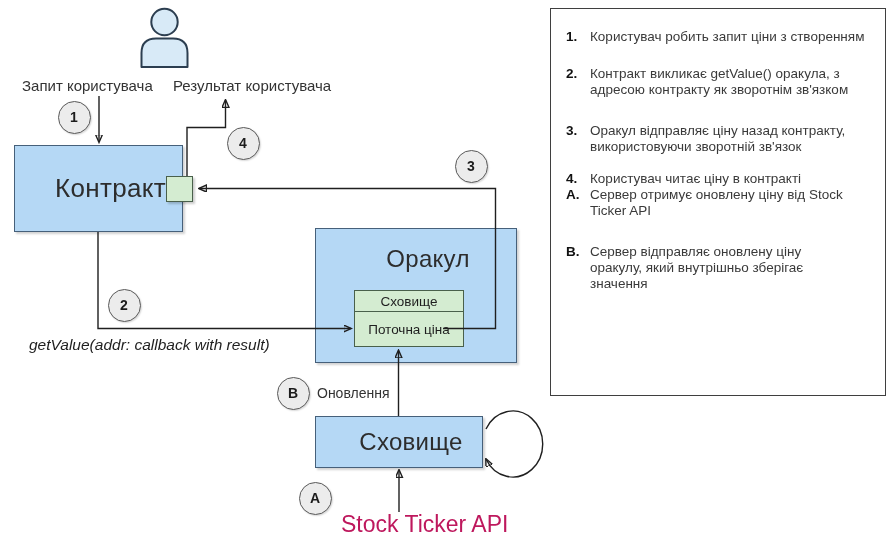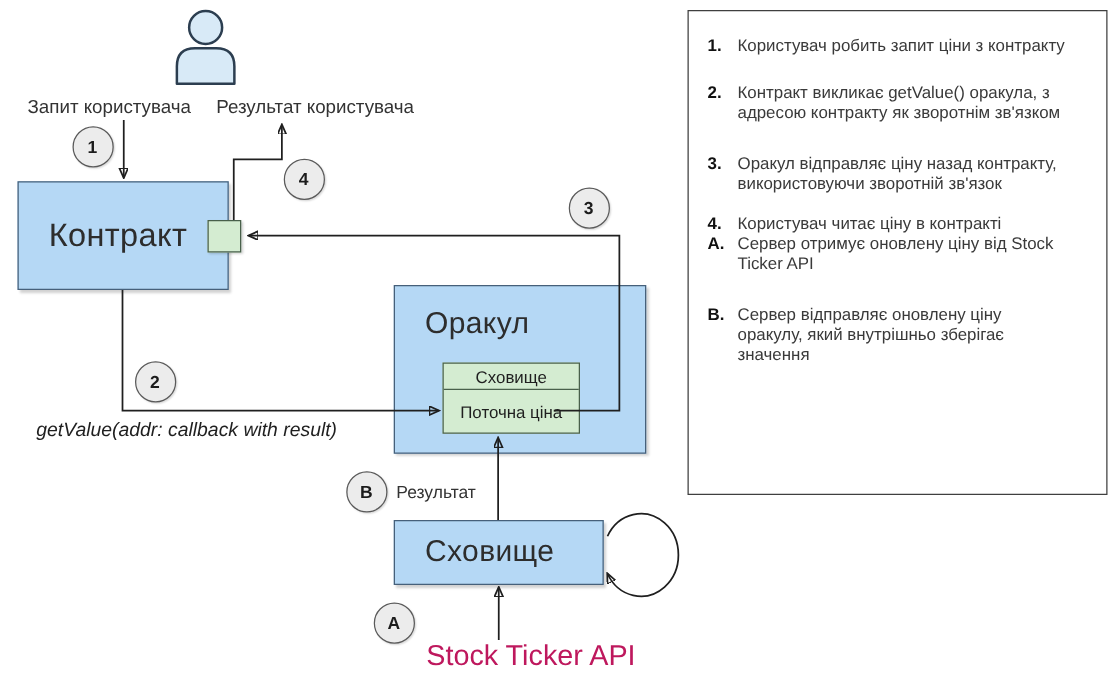--- a/index.html
+++ b/index.html
@@ -4,21 +4,21 @@
 <style>
   html,body{margin:0;padding:0;background:#ffffff;}
   .stage{
     position:relative;width:892px;height:544px;background:#ffffff;overflow:hidden;
     font-family:"Liberation Sans",sans-serif;color:#2e2e2e;
   }
   
   .node{
     position:absolute;background:#b5d8f5;border:1.6px solid #46607a;
     box-shadow:2px 2px 2px rgba(0,0,0,0.18);box-sizing:border-box;
-    display:flex;align-items:center;padding-left:24px;
+    display:flex;align-items:center;justify-content:center;padding-left:24px;
   }
   .node-title{color:#2d2d2d;letter-spacing:0.3px;}
   .contract-box{left:14px;top:145px;width:169px;height:87px;font-size:26px;}
   .oracle-box{left:315px;top:228px;width:202px;height:135px;align-items:flex-start;}
   .oracle-title{margin-top:16px;font-size:24px;}
   .server-box{left:315px;top:416px;width:168px;height:52px;font-size:24px;}
   
   .port{
     position:absolute;left:166px;top:176px;width:27px;height:26px;
     background:#d4ecd1;border:1.5px solid #49604b;box-sizing:border-box;
@@ -119,27 +119,27 @@
   </svg>
 
   <div class="badge" style="left:57.5px;top:100.5px;">1</div>
   <div class="badge" style="left:107.5px;top:288.5px;">2</div>
   <div class="badge" style="left:454.5px;top:149.5px;">3</div>
   <div class="badge" style="left:226.5px;top:126.5px;">4</div>
   <div class="badge" style="left:298.5px;top:481.5px;">A</div>
   <div class="badge" style="left:276.5px;top:376.5px;">B</div>
 
   <div class="lbl lbl-getvalue">getValue(addr: callback with result)</div>
-  <div class="lbl lbl-update">Результат</div>
+  <div class="lbl lbl-update">Оновлення</div>
   <div class="lbl lbl-ticker">Stock Ticker API</div>
 
   <div class="legend">
     <div class="lg-item m1">
       <span class="lg-num">1.</span>
-      <span class="lg-text">Користувач робить запит ціни з контракту</span>
+      <span class="lg-text">Користувач робить запит ціни з створенням</span>
     </div>
     <div class="lg-item m2">
       <span class="lg-num">2.</span>
       <span class="lg-text">Контракт викликає getValue() оракула, з адресою контракту як зворотнім зв'язком</span>
     </div>
     <div class="lg-item m3">
       <span class="lg-num">3.</span>
       <span class="lg-text">Оракул відправляє ціну назад контракту, використовуючи зворотній зв'язок</span>
     </div>
     <div class="lg-item">

